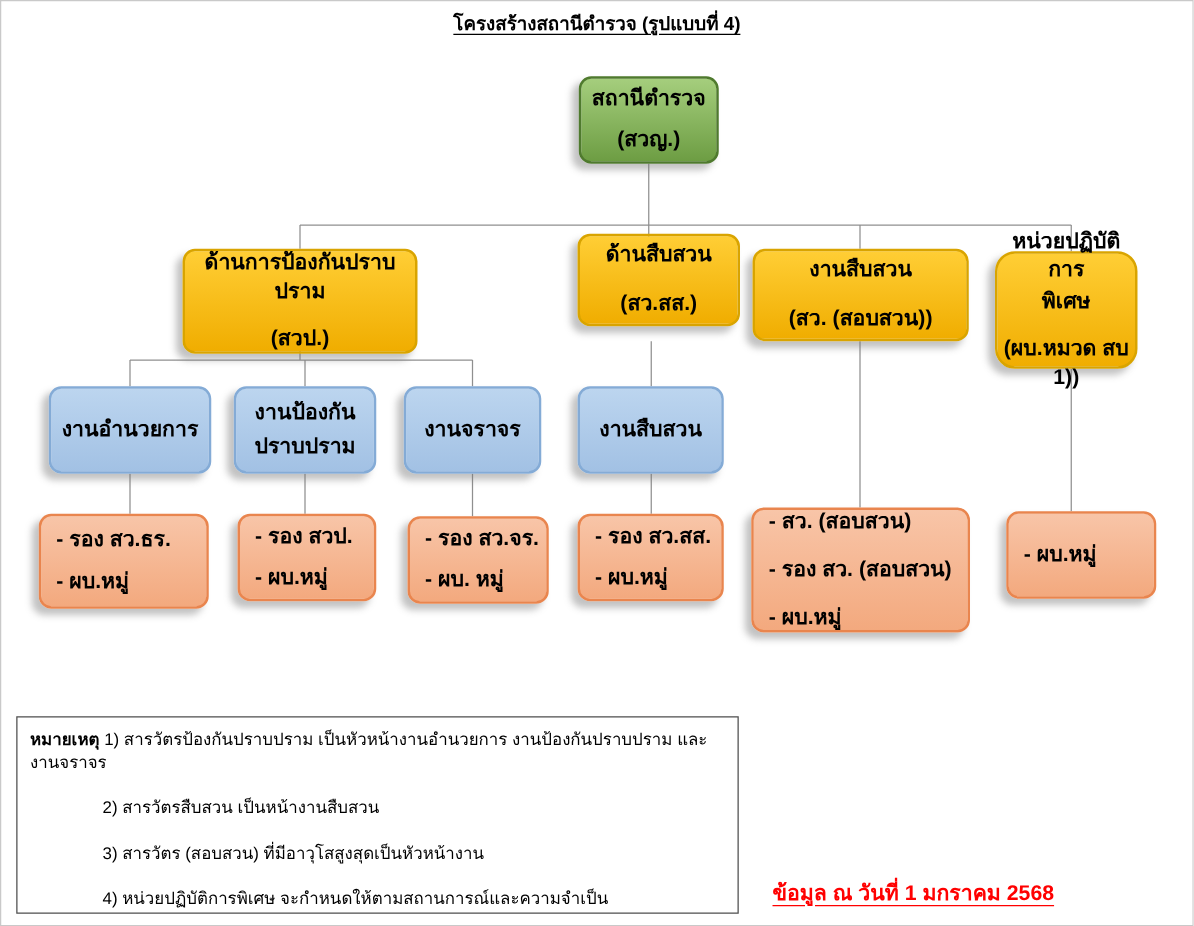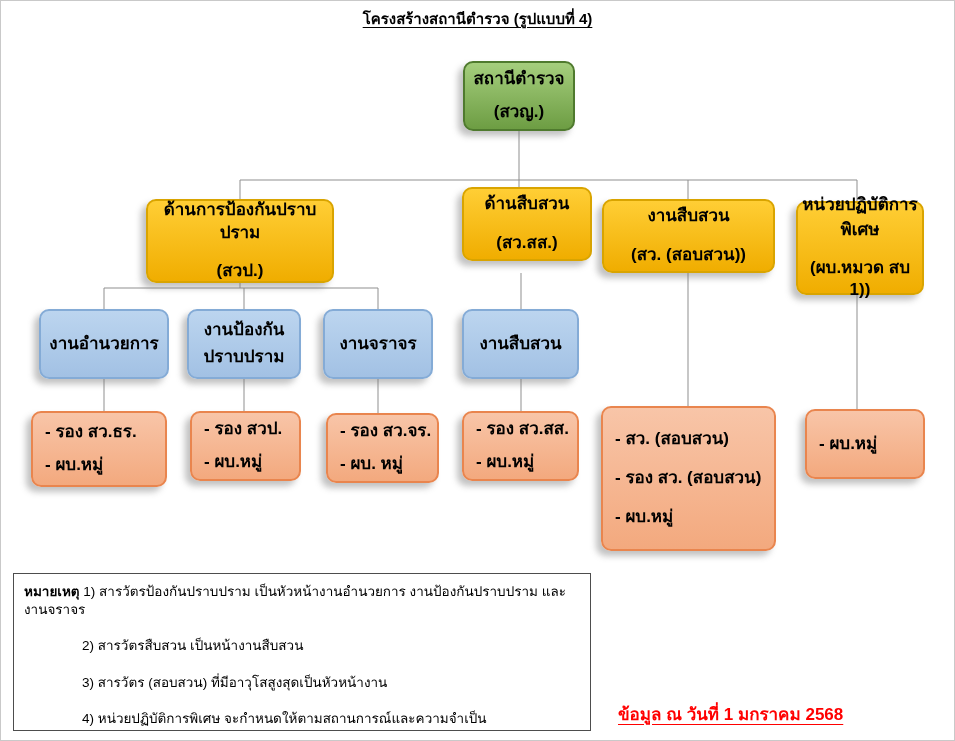--- a/index.html
+++ b/index.html
@@ -87,21 +87,21 @@
     <div class="bl">(สวป.)</div>
   </div>
   <div class="box yellow" style="left:461px;top:186px;width:130px;height:74px;">
     <div class="bl">ด้านสืบสวน</div>
     <div class="bl">(สว.สส.)</div>
   </div>
   <div class="box yellow" style="left:601px;top:198px;width:173px;height:74px;">
     <div class="bl">งานสืบสวน</div>
     <div class="bl">(สว. (สอบสวน))</div>
   </div>
-  <div class="box yellow" style="left:795px;top:200px;width:128px;height:94px;">
+  <div class="box yellow" style="left:795px;top:200px;width:114px;height:94px;border-radius:16px;">
     <div class="bl tight">หน่วยปฏิบัติการ</div>
     <div class="bl tight">พิเศษ</div>
     <div class="bl tight gap-top">(ผบ.หมวด สบ 1))</div>
   </div>
 
   <div class="box blue" style="left:38px;top:308px;width:130px;height:70px;">
     <div class="bl">งานอำนวยการ</div>
   </div>
   <div class="box blue" style="left:186px;top:308px;width:114px;height:70px;">
     <div class="bl">งานป้องกัน</div>
@@ -123,21 +123,21 @@
     <div class="bl">- ผบ.หมู่</div>
   </div>
   <div class="box orange" style="left:325px;top:412px;width:113px;height:70px;">
     <div class="bl">- รอง สว.จร.</div>
     <div class="bl">- ผบ. หมู่</div>
   </div>
   <div class="box orange" style="left:461px;top:410px;width:117px;height:70px;">
     <div class="bl">- รอง สว.สส.</div>
     <div class="bl">- ผบ.หมู่</div>
   </div>
-  <div class="box orange tall" style="left:600px;top:405px;width:175px;height:145px;">
+  <div class="box orange tall" style="left:600px;top:405px;width:175px;height:100px;">
     <div class="bl">- สว. (สอบสวน)</div>
     <div class="bl">- รอง สว. (สอบสวน)</div>
     <div class="bl">- ผบ.หมู่</div>
   </div>
   <div class="box orange" style="left:804px;top:408px;width:120px;height:70px;">
     <div class="bl">- ผบ.หมู่</div>
   </div>
 
   <div class="notebox">
     <div class="note-line">

